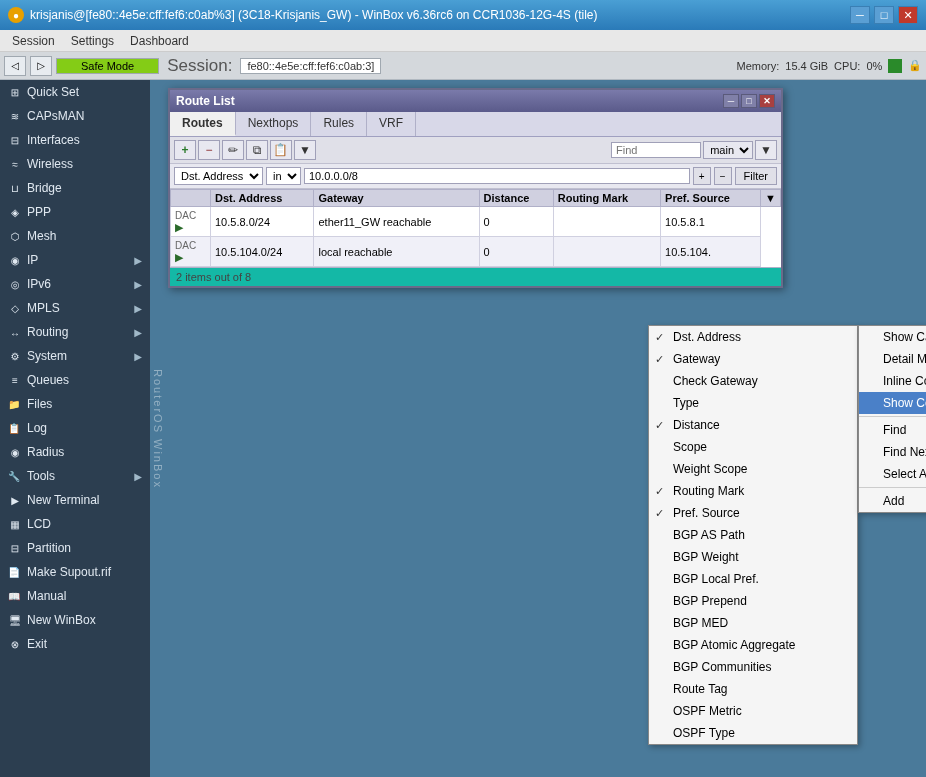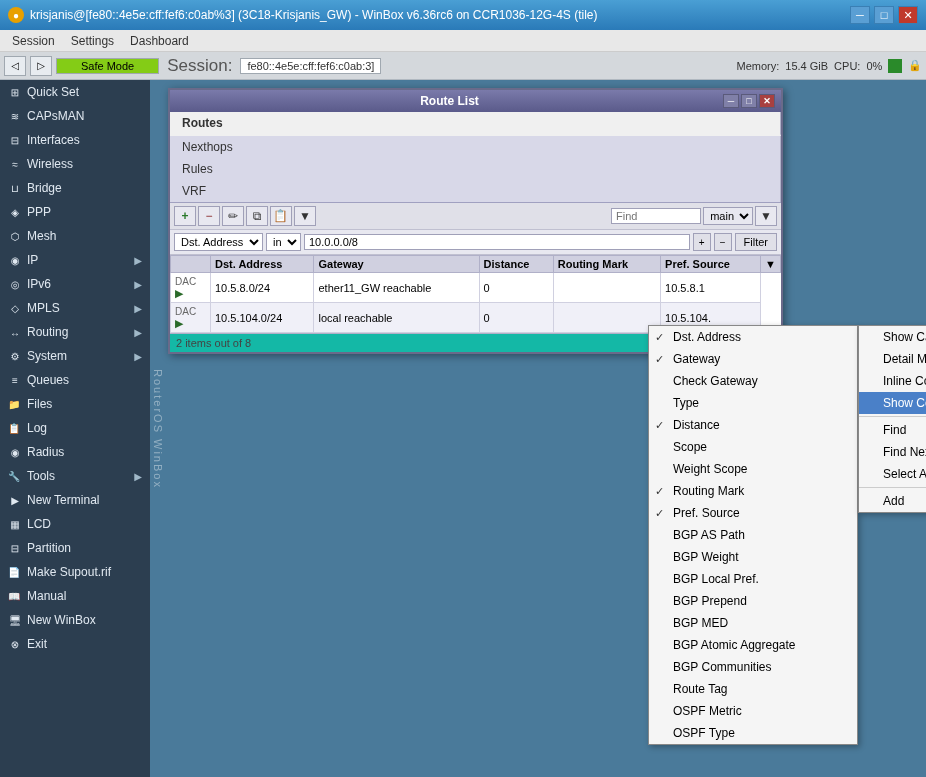--- a/index.html
+++ b/index.html
@@ -161,39 +161,38 @@
     .window-title-bar {
       background: linear-gradient(to bottom, #7a7aaa, #5a5a8a);
       color: white;
       height: 22px;
       display: flex;
       align-items: center;
       padding: 0 6px;
       font-size: 12px;
       font-weight: bold;
     }
-    .window-title-text { flex: 1; text-align: center; }
+    .window-title-text { flex: 1; }
     .window-controls { display: flex; gap: 2px; }
     .win-btn {
       width: 16px; height: 14px;
       background: #8080a8;
       border: 1px solid #5a5a7a;
       color: white;
       font-size: 9px;
       display: flex; align-items: center; justify-content: center;
       cursor: pointer;
     }
     .win-btn.close-btn { background: #a84040; }
 
     
     .tab-bar {
       background: #d8d8e8;
       display: flex;
       border-bottom: 1px solid #a0a0c0;
-      flex-direction: column;
     }
     .tab {
       padding: 4px 12px;
       cursor: pointer;
       font-size: 12px;
       border-right: 1px solid #b0b0c8;
       color: #333;
     }
     .tab.active {
       background: #f0f0f0;

